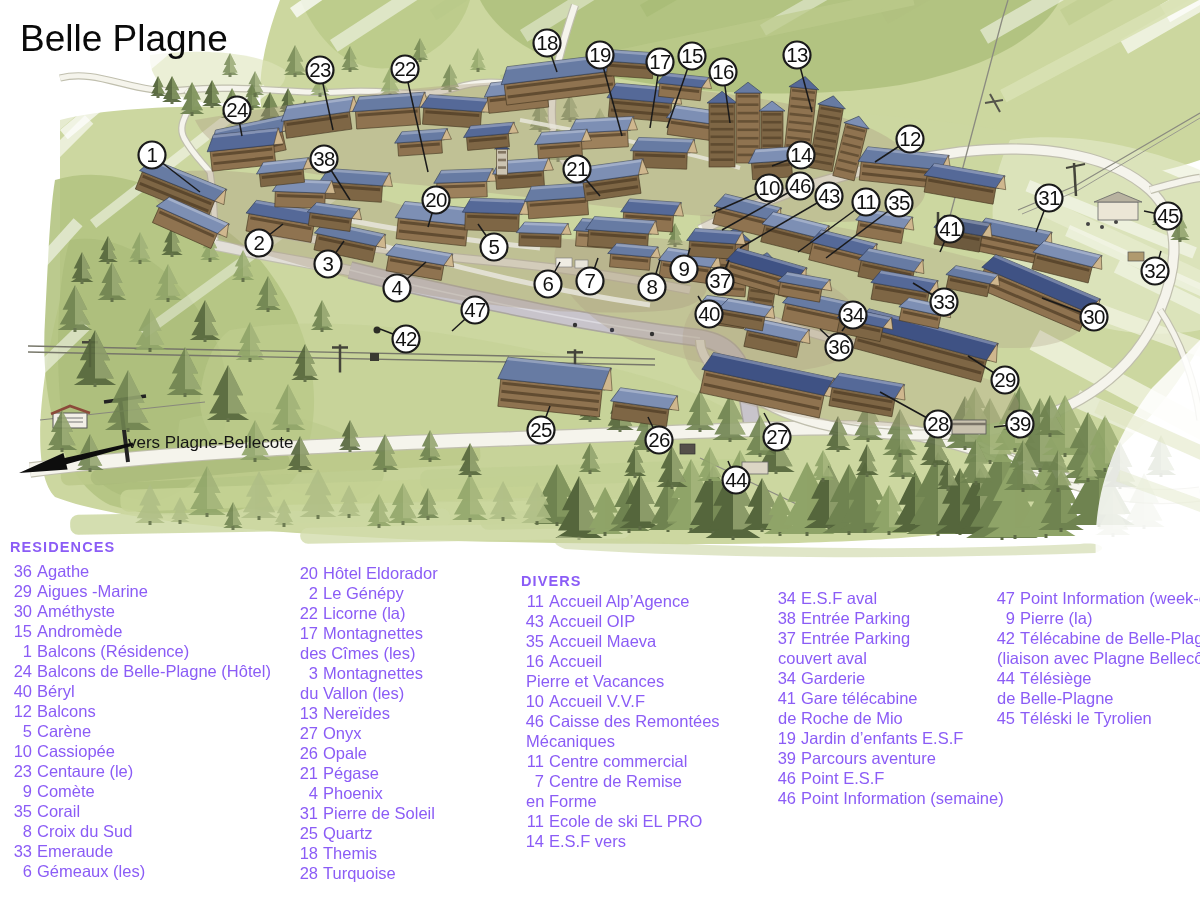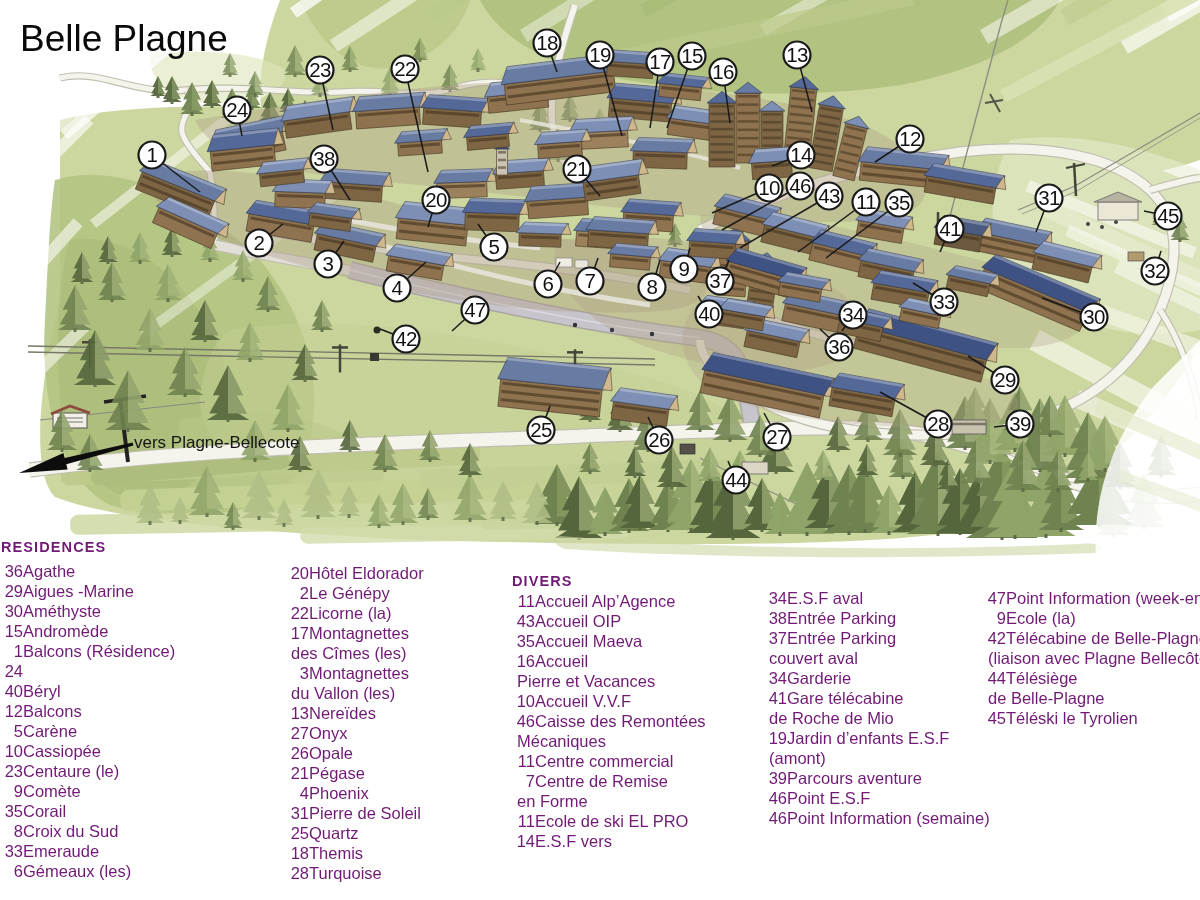--- a/index.html
+++ b/index.html
@@ -1,24 +1,24 @@
 <!DOCTYPE html>
 <html><head><meta charset="utf-8">
 <style>
 html,body{margin:0;padding:0;background:#fff;}
 #stage{position:relative;width:1200px;height:900px;overflow:hidden;
   font-family:"Liberation Sans",sans-serif;}
 #art{position:absolute;left:0;top:0;}
 .title{position:absolute;left:20px;top:18px;font-size:37px;color:#0a0a0a;}
-.vers{position:absolute;left:134px;top:433px;font-size:17px;color:#151515;}
-.col{position:absolute;font-size:16.5px;line-height:20px;color:#701a75;}
+.vers{position:absolute;left:128px;top:433px;font-size:17px;color:#151515;}
+.col{position:absolute;font-size:16.5px;line-height:20px;color:#8b5cf6;padding-left:9px;}
 .ln{display:flex;white-space:nowrap;}
 .hd{font-weight:bold;font-size:14.5px;letter-spacing:1.1px;}
 .n{width:23px;text-align:right;flex:none;}
-.t{}
+.t{margin-left:5px;}
 .c{padding-left:5px;}
 .c1 .n{width:22px;}
 </style></head>
 <body>
 <div id="stage">
 <div id="art"><svg width="1200" height="900" viewBox="0 0 1200 900">
         <g id="terrain">
           <path d="M280,0 L1200,0 L1200,160 C1100,195 1000,175 900,185 C700,205 500,165 350,175 C270,178 235,120 280,0 Z" fill="#ccd79f"></path>
           <path d="M60,120 C180,90 420,120 640,110 C900,100 1100,140 1185,180 L1200,180 L1200,345 C1160,420 1100,470 1030,515 C960,542 800,550 420,540 C260,532 120,522 55,497 C30,472 40,380 60,300 Z" fill="#ccd7a0"></path>
           <path d="M480,0 L1060,0 C1040,40 980,70 900,85 C800,100 680,95 580,70 C530,55 495,30 480,0 Z" fill="#a9bc77" opacity="0.75"></path>
@@ -1545,20 +1545,21 @@
       <div class="ln">
         <span class="n">15</span>
         <span class="t">Andromède</span>
       </div>
       <div class="ln">
         <span class="n">1</span>
         <span class="t">Balcons (Résidence)</span>
       </div>
       <div class="ln">
         <span class="n">24</span>
+        <span class="t">Balcons de Belle-Plagne (Hôtel)</span>
       </div>
       <div class="ln">
         <span class="n">40</span>
         <span class="t">Béryl</span>
       </div>
       <div class="ln">
         <span class="n">12</span>
         <span class="t">Balcons</span>
       </div>
       <div class="ln">
@@ -1735,43 +1736,40 @@
         <span class="t">Gare télécabine</span>
       </div>
       <div class="ln">
         <span class="c">de Roche de Mio</span>
       </div>
       <div class="ln">
         <span class="n">19</span>
         <span class="t">Jardin d’enfants E.S.F</span>
       </div>
       <div class="ln">
-        <span class="c">(amont)</span>
-      </div>
-      <div class="ln">
         <span class="n">39</span>
         <span class="t">Parcours aventure</span>
       </div>
       <div class="ln">
         <span class="n">46</span>
         <span class="t">Point E.S.F</span>
       </div>
       <div class="ln">
         <span class="n">46</span>
         <span class="t">Point Information (semaine)</span>
       </div>
     </div>
 <div class="col" style="left:983px;top:588px;">
       <div class="ln">
         <span class="n">47</span>
         <span class="t">Point Information (week-end)</span>
       </div>
       <div class="ln">
         <span class="n">9</span>
-        <span class="t">Ecole (la)</span>
+        <span class="t">Pierre (la)</span>
       </div>
       <div class="ln">
         <span class="n">42</span>
         <span class="t">Télécabine de Belle-Plagne</span>
       </div>
       <div class="ln">
         <span class="c">(liaison avec Plagne Bellecôte)</span>
       </div>
       <div class="ln">
         <span class="n">44</span>

